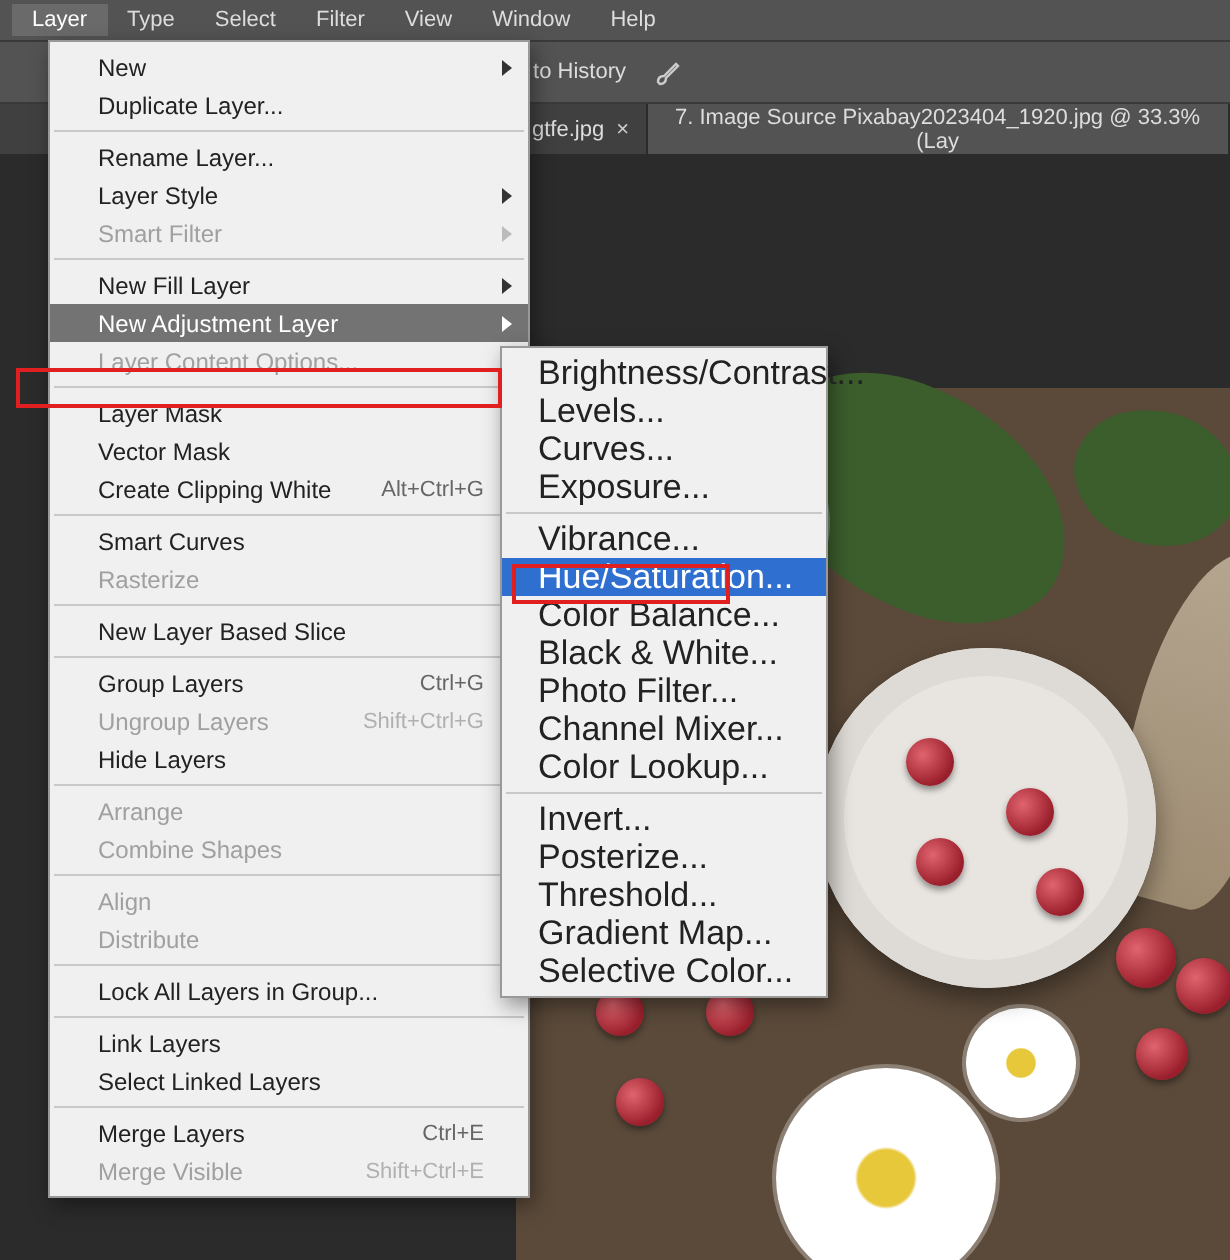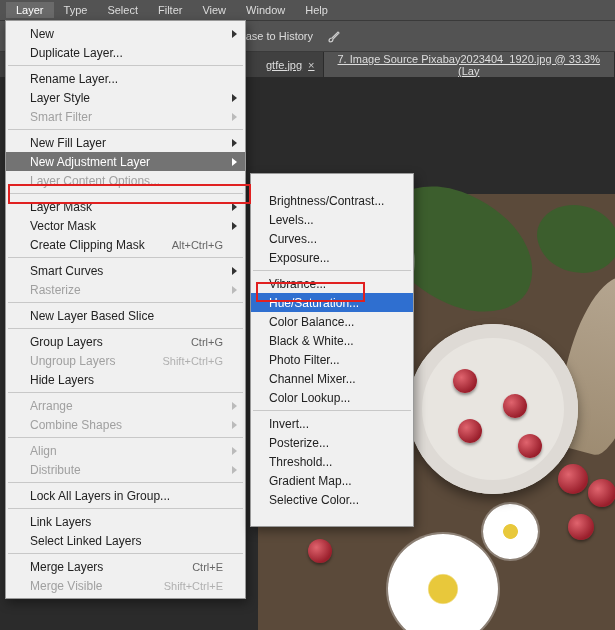--- a/index.html
+++ b/index.html
@@ -9,49 +9,49 @@
   .menubar .item { padding: 2px 10px; cursor: default; }
   .menubar .item.active { background: #6a6a6a; color: #fff; }
   .toolbar { height: 32px; background: #535353; display: flex; align-items: center; gap: 10px; padding: 0 270px 0 10px; color: #ddd; font-size: 11px; justify-content: flex-end; border-top: 1px solid #3a3a3a; border-bottom: 1px solid #3a3a3a; }
   .zoom-box { display: inline-flex; align-items: center; background: #3f3f3f; border: 1px solid #2a2a2a; border-radius: 2px; padding: 2px 6px; gap:4px;}
   .zoom-box .val { font-size:11px; color:#ddd; }
   .zoom-box .tri { width:0;height:0;border-left:3px solid transparent;border-right:3px solid transparent;border-top:4px solid #bbb; }
   .toolbar .iconbtn { width:22px; height:22px; display:inline-flex; align-items:center; justify-content:center; border-radius:2px; }
   .toolbar .chk { display:inline-flex; align-items:center; gap:6px; }
   .toolbar .chk .box { width:12px;height:12px;border:1px solid #999; background:#3f3f3f; }
   .tabs { height: 26px; background: #404040; display: flex; align-items: stretch; font-size: 11px; color:#ddd; padding-left: 258px; border-bottom:1px solid #2b2b2b; }
-  .tabs .tab { display:flex; align-items:center; padding:0 8px; gap:6px; border-right:1px solid #2b2b2b; background:#404040;text-decoration:underline; }
+  .tabs .tab { display:flex; align-items:center; padding:0 8px; gap:6px; border-right:1px solid #2b2b2b; background:#404040; }
   .tabs .tab.active { background:#535353; }
   .tabs .close { font-size:11px; color:#ccc; }
   .canvas { position: absolute; top: 78px; left: 0; right:0; bottom:0; background:#2b2b2b; overflow:hidden; }
   .photo { position:absolute; top:116px; left:258px; width:360px; height:436px; }
   .photo .wood { position:absolute; inset:0; background:#5b4a3a; }
   .photo .bowl { position:absolute; top:130px; left:150px; width:170px; height:170px; border-radius:50%; background:#e8e5e0; box-shadow: inset 0 0 0 14px #dedad5, 0 6px 12px rgba(0,0,0,.4); }
   .photo .berry { position:absolute; width:24px; height:24px; border-radius:50%; background:radial-gradient(circle at 35% 35%, #e0646e, #9a1f2c 70%); box-shadow:0 2px 3px rgba(0,0,0,.4);}
   .photo .flower { position:absolute; border-radius:50%; }
   .photo .flower.daisy { background: radial-gradient(circle at 50% 50%, #e8c83b 0 18%, #fff 20% 100%); box-shadow: 0 0 0 2px rgba(255,255,255,.3); }
   .photo .leaf { position:absolute; background:#3c5e2d; border-radius:40% 60% 40% 60%; transform:rotate(20deg);}
   .photo .spoon { position:absolute; top:80px; right:-20px; width:70px; height:180px; background:linear-gradient(#bfb09a,#a59378); border-radius:50% 50% 30% 30%; transform:rotate(15deg); opacity:.9;}
 
   
-  .menu { position:absolute; top:20px; left:5px; width:241px; background:#f0f0f0; border:1px solid #999; box-shadow:2px 4px 10px rgba(0,0,0,.4); font-size:12px; color:#222; padding:3px 0;}
+  .menu { position:absolute; top:20px; left:24px; width:241px; background:#f0f0f0; border:1px solid #999; box-shadow:2px 4px 10px rgba(0,0,0,.4); font-size:12px; color:#222; padding:3px 0;}
   .menu .row { display:flex; align-items:center; height:19px; padding:0 22px 0 24px; position:relative; white-space:nowrap;}
   .menu .row.disabled { color:#a0a0a0; }
   .menu .row.sep { height:1px; margin:3px 2px; background:#c8c8c8; padding:0; }
   .menu .row .sc { position:absolute; right:22px; color:#666; font-size:11px;}
   .menu .row.disabled .sc { color:#b0b0b0; }
   .menu .row .arr { position:absolute; right:8px; width:0;height:0; border-top:4px solid transparent;border-bottom:4px solid transparent; border-left:5px solid #333;}
   .menu .row.disabled .arr { border-left-color:#bbb; }
   .menu .row.hover { background:#737373; color:#fff; }
   .menu .row.hover .arr { border-left-color:#fff; }
   .red-frame { position:absolute; border:2px solid #e02020; pointer-events:none; }
   .red1 { top:184px; left:8px; width:243px; height:20px; }
   .red2 { top:282px; left:256px; width:109px; height:20px; }
   
-  .submenu { position:absolute; top:173px; left:250px; width:164px; background:#f0f0f0; border:1px solid #999; box-shadow:2px 4px 10px rgba(0,0,0,.4); font-size:12px; color:#222; padding:17px 0; }
+  .submenu { position:absolute; top:173px; left:250px; width:164px; background:#f0f0f0; border:1px solid #999; box-shadow:2px 4px 10px rgba(0,0,0,.4); font-size:17px; color:#222; padding:3px 0; }
   .submenu .row { display:flex; align-items:center; height:19px; padding:0 14px 0 18px; white-space:nowrap;}
   .submenu .row.hover { background:#2f6fd0; color:#fff; }
   .submenu .row.sep { height:1px; margin:3px 2px; background:#c8c8c8; padding:0; }
 
   svg.ic { width:16px; height:16px; }
 </style>
 </head>
 <body>
 
 <div class="app">
@@ -156,21 +156,21 @@
       <div class="row sep"></div>
       <div class="row">
         <span>Layer Mask</span>
         <span class="arr"></span>
       </div>
       <div class="row">
         <span>Vector Mask</span>
         <span class="arr"></span>
       </div>
       <div class="row">
-        <span>Create Clipping Mask</span>
+        <span>Create Clipping White</span>
         <span class="sc">Alt+Ctrl+G</span>
       </div>
       <div class="row sep"></div>
       <div class="row">
         <span>Smart Curves</span>
         <span class="arr"></span>
       </div>
       <div class="row disabled">
         <span>Rasterize</span>
         <span class="arr"></span>

